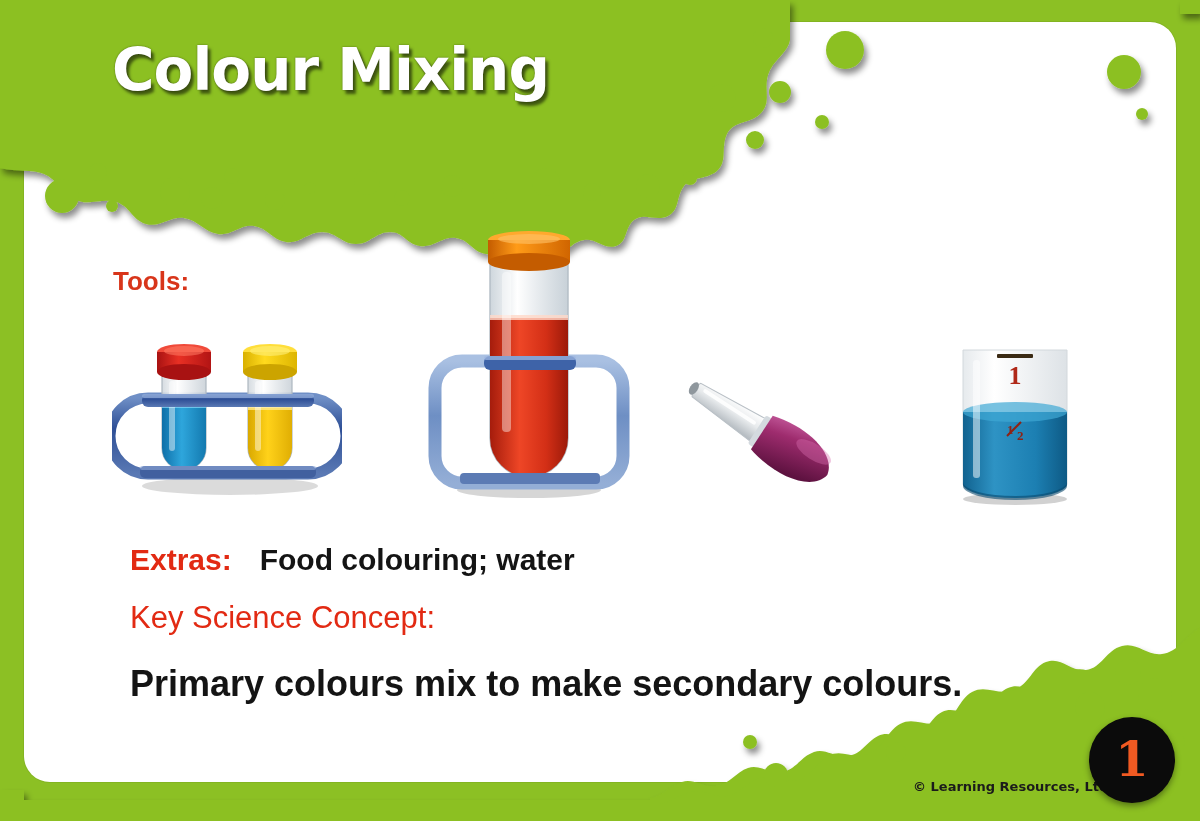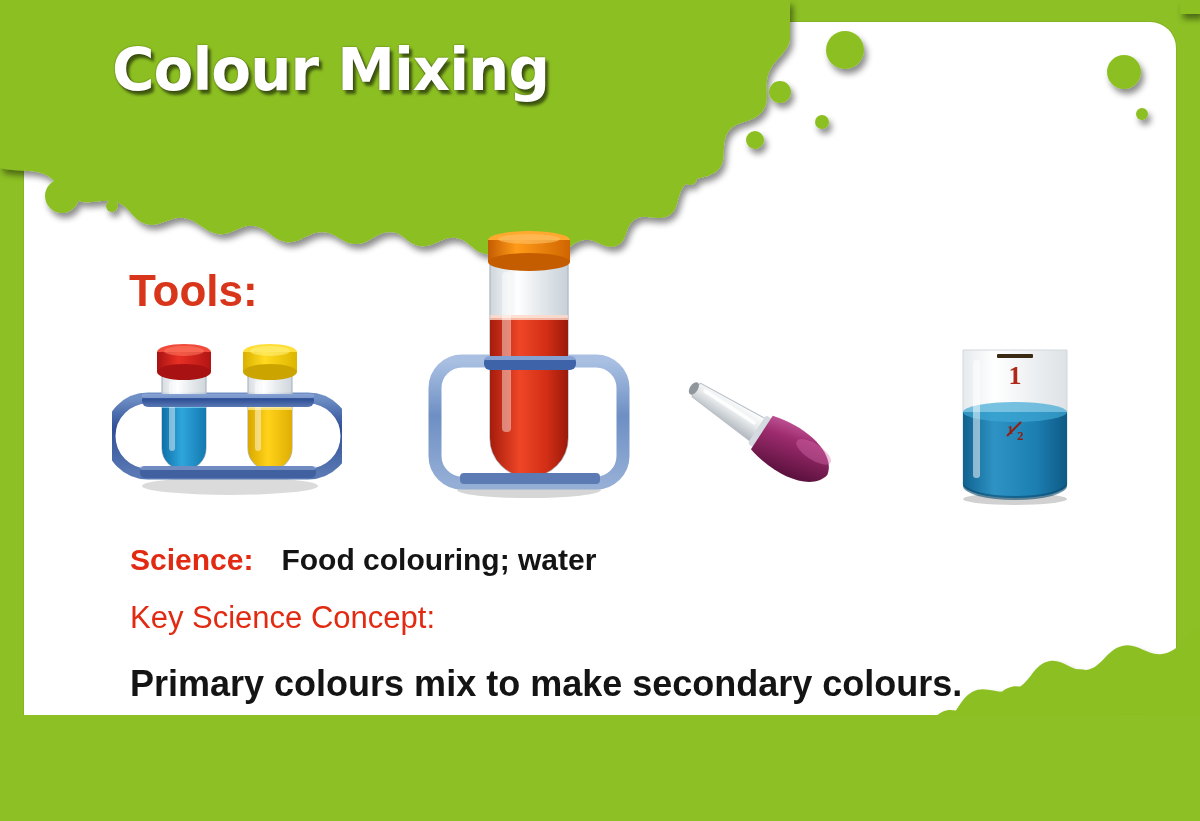--- a/index.html
+++ b/index.html
@@ -2,21 +2,21 @@
 <html><head>
 <meta charset="utf-8">
 <style>
   html,body{margin:0;padding:0;}
   body{
     width:1200px;height:821px;overflow:hidden;
     font-family:"Liberation Sans", sans-serif;
     background:#8CC024;
   }
   #card{
-    position:relative;width:1200px;height:715px;
+    position:relative;width:1200px;height:821px;
     background:#8CC024;
     overflow:hidden;
   }
   
   #white-card{
     position:absolute;left:24px;top:22px;width:1152px;height:760px;
     background:#ffffff;border-radius:26px;
     box-shadow:0 0 0 1px rgba(0,0,0,.06);
   }
   
@@ -24,22 +24,22 @@
   
   #title{
     position:absolute;left:112px;top:36px;
     font-size:58px;font-weight:bold;color:#ffffff;
     letter-spacing:-1px;
     text-shadow:3px 4px 3px rgba(0,0,0,.55), 0 0 2px rgba(0,0,0,.45);
     font-family:"DejaVu Sans", sans-serif;
     white-space:nowrap;
   }
   #tools-label{
-    position:absolute;left:129px;top:266px;
-    font-size:44px;font-weight:bold;color:#D8351A;
+    position:absolute;left:113px;top:266px;
+    font-size:26px;font-weight:bold;color:#D8351A;
     font-family:"Liberation Sans", sans-serif;
   }
   .line{position:absolute;white-space:nowrap;font-weight:bold;}
   #extras-line{left:130px;top:543px;font-size:30px;}
   #extras-label{color:#E22A13;}
   #extras-value{color:#141414;margin-left:28px;}
   #ksc-label{position:absolute;left:130px;top:600px;font-size:31px;font-weight:normal;color:#E22A13;white-space:nowrap;}
   #ksc-value{position:absolute;left:130px;top:663px;font-size:36px;font-weight:bold;color:#141414;white-space:nowrap;}
   #copyright{
     position:absolute;left:913px;top:779px;
@@ -368,21 +368,21 @@
     <g>
       <text x="62" y="98" fill="#8F2214" font-family="Liberation Serif, serif" font-size="13" font-weight="bold">1</text>
       <line x1="62" y1="100" x2="76" y2="86" stroke="#8F2214" stroke-width="2"></line>
       <text x="72" y="104" fill="#8F2214" font-family="Liberation Serif, serif" font-size="13" font-weight="bold">2</text>
     </g>
 
     <rect x="28" y="24" width="7" height="118" rx="3" fill="#ffffff" opacity=".5"></rect>
   </svg>
 
   <div class="line" id="extras-line">
-    <span id="extras-label">Science:</span><span id="extras-value">Food colouring; water</span>
+    <span id="extras-label">Extras:</span><span id="extras-value">Food colouring; water</span>
   </div>
 
   <div id="ksc-label">Key Science Concept:</div>
   <div id="ksc-value">Primary colours mix to make secondary colours.</div>
 
   <div id="copyright">© Learning Resources, Ltd.</div>
 
   <div id="page-badge">
     <span>1</span>
   </div>

